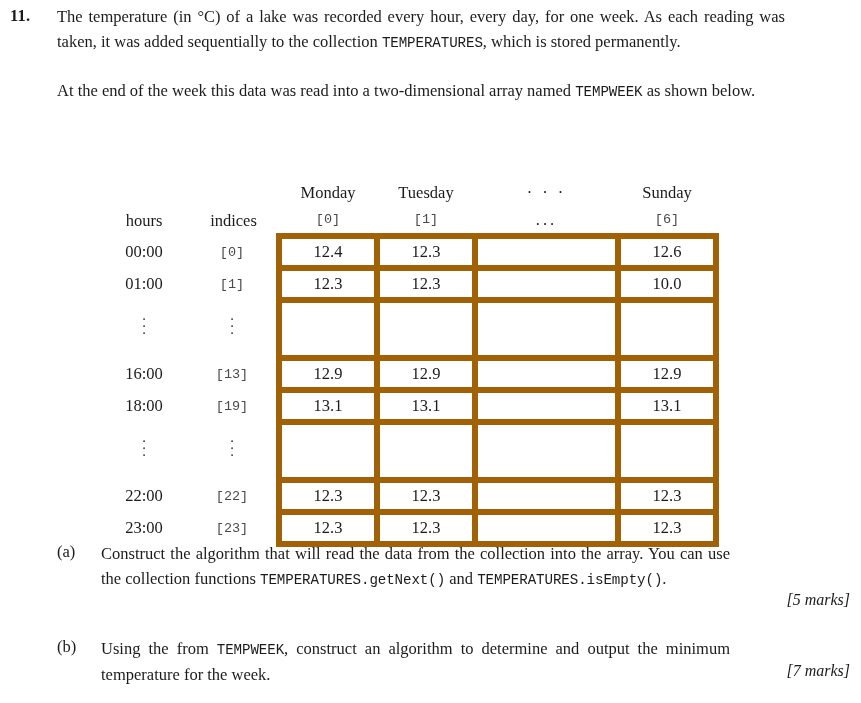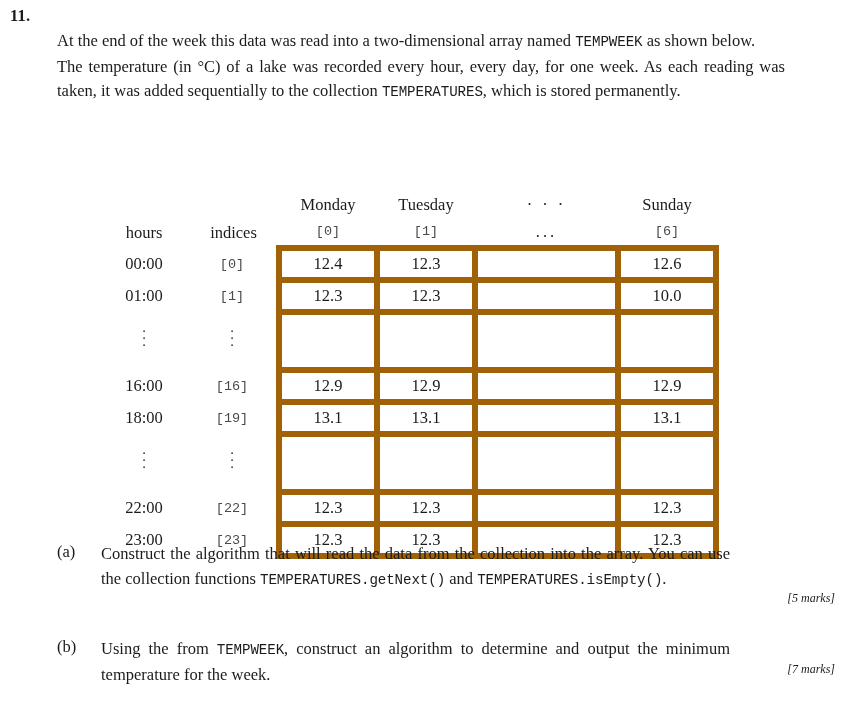--- a/index.html
+++ b/index.html
@@ -57,21 +57,20 @@
 
   
   .tablewrap {
     position: absolute;
     left: 100px;
     top: 180px;
   }
   table.grid {
     border-collapse: collapse;
     font-size: 16.5px;
-    margin-top: 12px;
   }
   table.grid td, table.grid th {
     padding: 0;
     margin: 0;
     font-weight: normal;
     text-align: center;
     vertical-align: middle;
   }
   
   .lbl-hours { width: 88px; height: 26px; text-align: center; }
@@ -123,45 +122,45 @@
     top: 0;
     width: 629px;
     font-size: 16.5px;
     line-height: 24.5px;
     text-align: justify;
     text-justify: inter-word;
   }
   .part-text .lastline { text-align: left; }
   .marks {
     position: absolute;
-    right: 16px;
-    font-size: 12px;
+    right: 1px;
+    font-size: 16px;
     font-style: italic;
     font-family: "Liberation Serif", "DejaVu Serif", serif;
     white-space: nowrap;
   }
   .marks-a { top: 49px; }
   .marks-b { top: 24.5px; }
 </style>
 </head>
 <body>
 
 <div class="page">
 
   <div class="qnum">11.</div>
 
   <div class="qbody">
-    <div class="para p2">
-      <span>At the end of the week this data was read into a two-dimensional array named</span>
-      <code>TEMPWEEK</code><span> as shown below.</span>
-    </div>
     <div class="para">
       <span>The temperature (in °C) of a lake was recorded every hour, every day, for one week.</span>
       <span>As each reading was taken, it was added sequentially to the collection </span><code>TEMPERATURES</code><span>,</span>
       <span class="lastline">which is stored permanently.</span>
+    </div>
+    <div class="para p2">
+      <span>At the end of the week this data was read into a two-dimensional array named</span>
+      <code>TEMPWEEK</code><span> as shown below.</span>
     </div>
   </div>
 
   <div class="tablewrap">
     <table class="grid">
       <tbody>
 
         <tr>
           <td class="lbl-hours colhead"></td>
           <td class="lbl-idx colhead"></td>
@@ -206,21 +205,21 @@
             <span class="vdots"><span>·</span><span>·</span><span>·</span></span>
           </td>
           <td class="cell blankrow"></td>
           <td class="cell blankrow"></td>
           <td class="cell wide blankrow"></td>
           <td class="cell blankrow"></td>
         </tr>
 
         <tr>
           <td class="lbl-hours">16:00</td>
-          <td class="lbl-idx idxtxt">[16]</td>
+          <td class="lbl-idx idxtxt">[13]</td>
           <td class="cell">12.9</td>
           <td class="cell">12.9</td>
           <td class="cell wide"></td>
           <td class="cell">12.9</td>
         </tr>
 
 
         <tr>
           <td class="lbl-hours">18:00</td>
           <td class="lbl-idx idxtxt">[19]</td>

